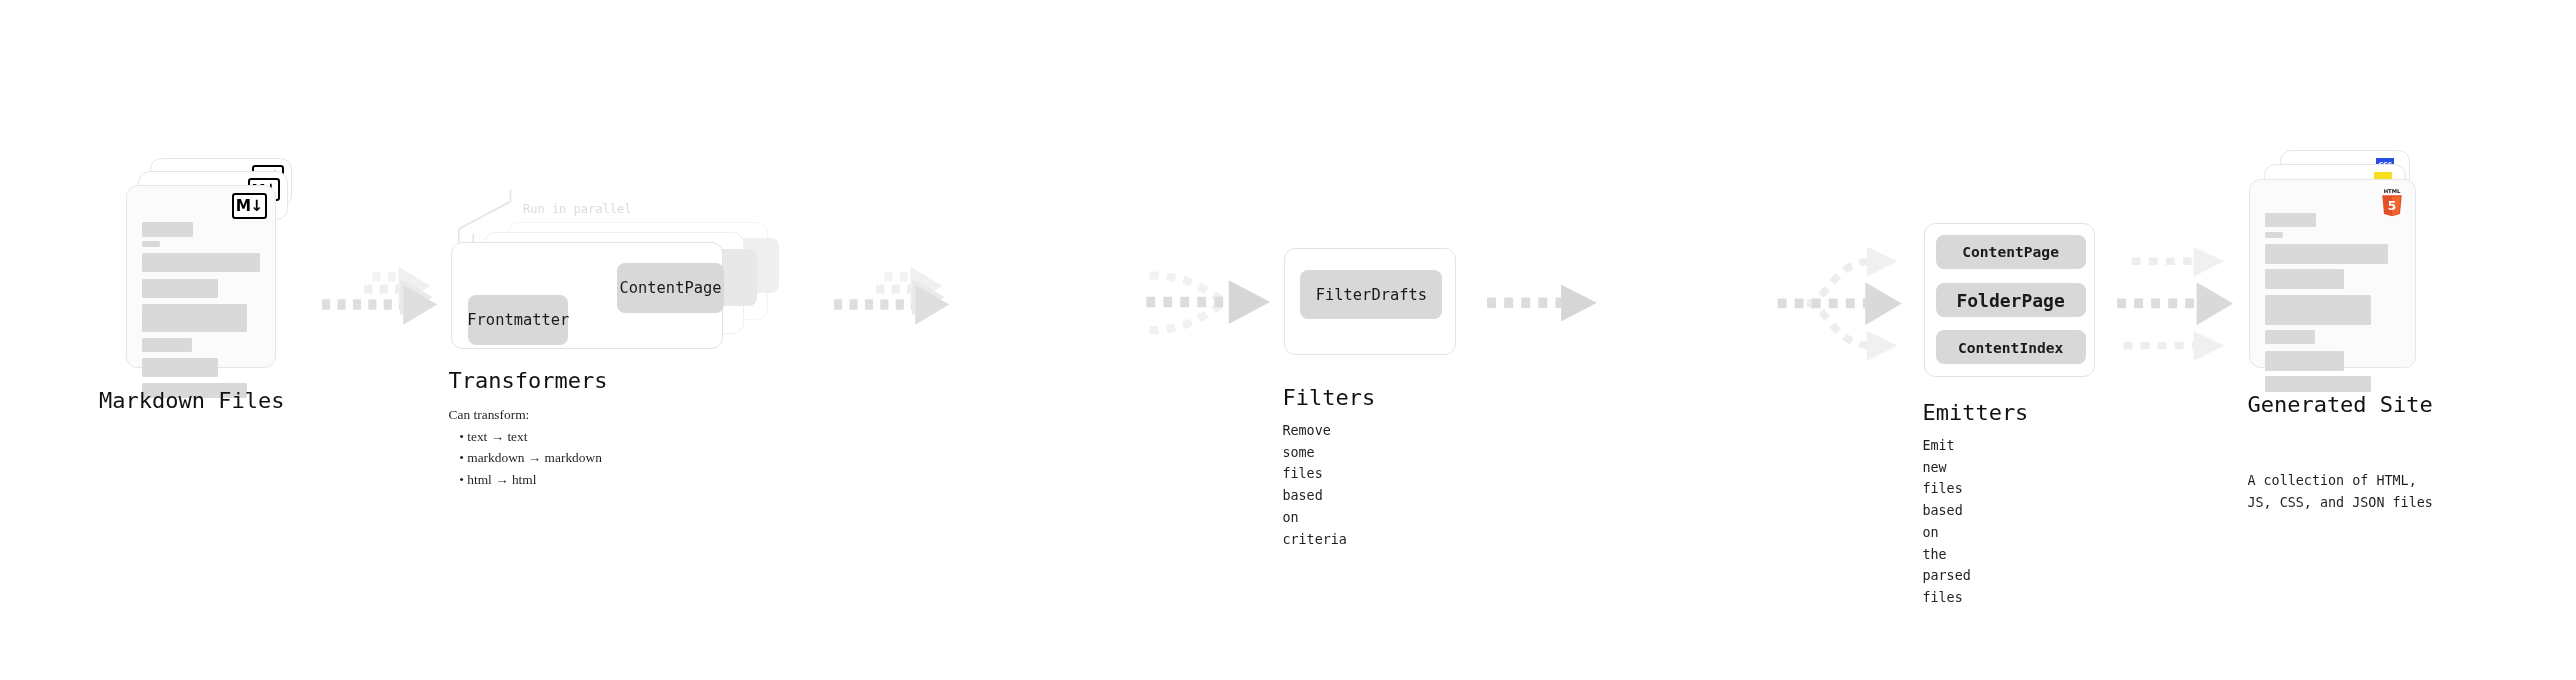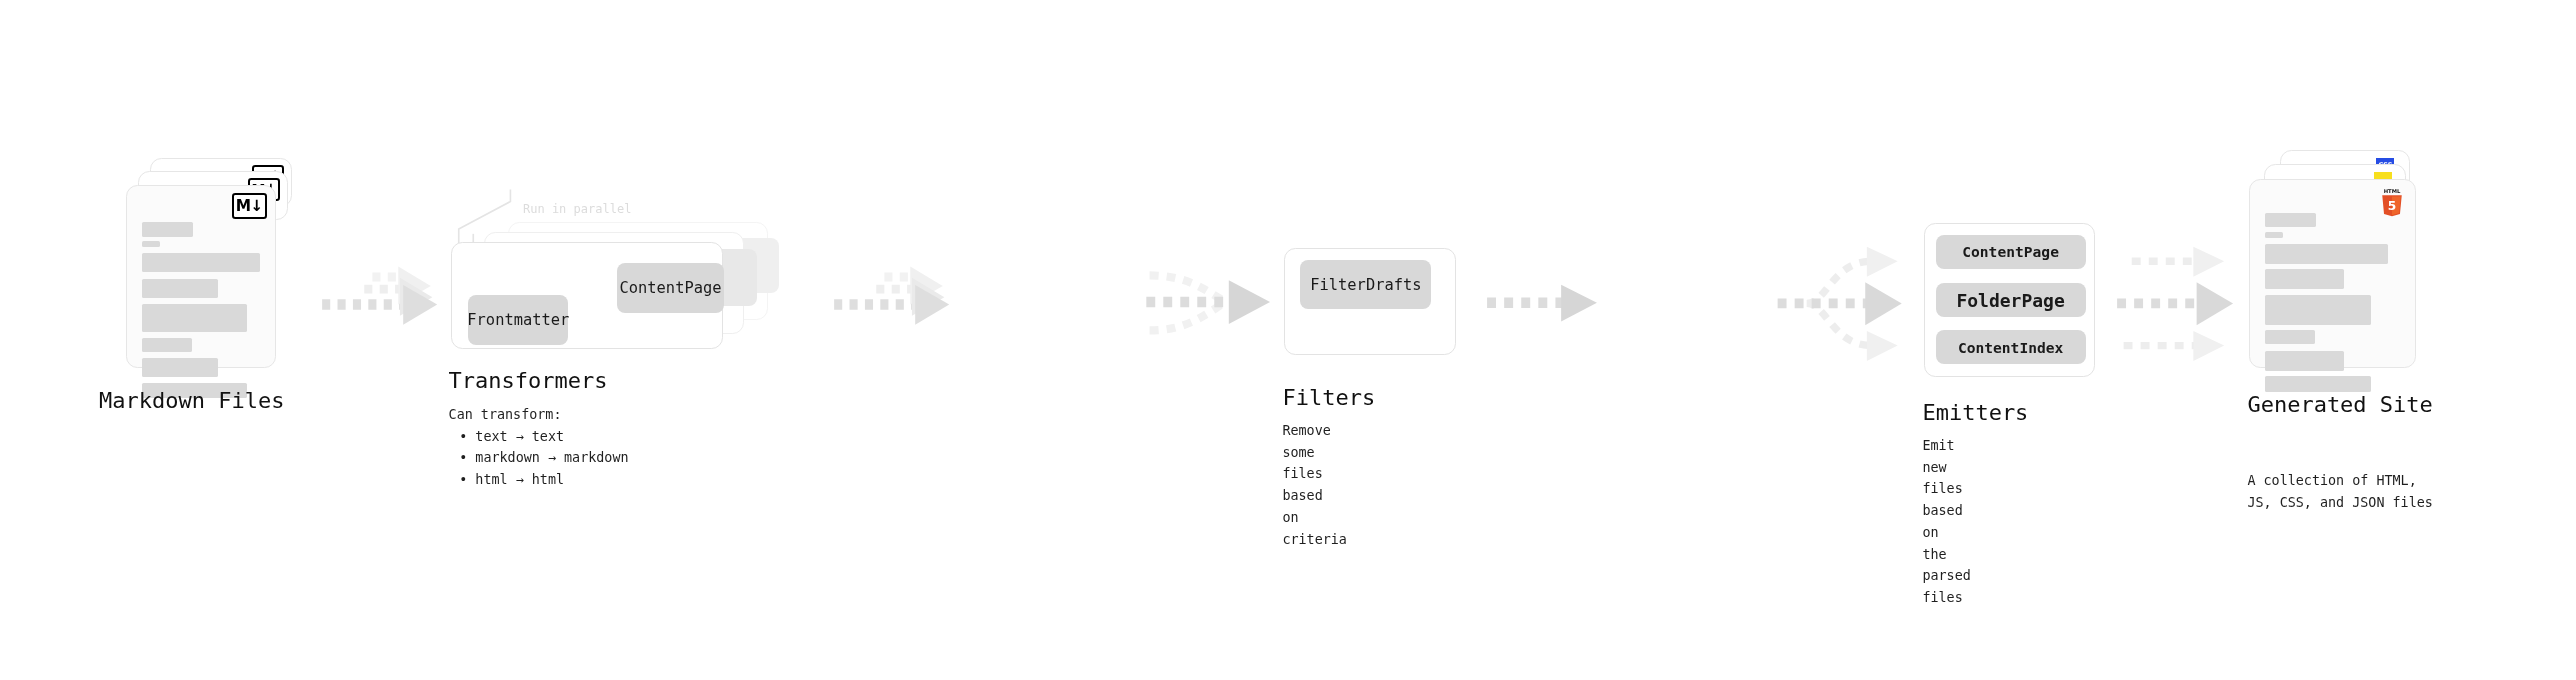--- a/index.html
+++ b/index.html
@@ -128,21 +128,21 @@
     color: #dcdcdc;
     white-space: nowrap;
   }
   .bullets {
     position: absolute;
     font-family: "DejaVu Sans Mono", "Liberation Mono", monospace;
     font-size: 13.4px;
     line-height: 1.62;
     color: #1f1f1f;
   }
-  .bullets .bl { white-space: nowrap; }
+  .bullets .bl { white-space: nowrap; font-family: Liberation Serif, serif; }
   .bullets .bl.ind { padding-left: 10.6px; }
 
   
   .arrow-wrap { position: absolute; }
   svg { display: block; overflow: visible; }
 </style>
 </head>
 <body>
 
 <div class="canvas">
@@ -254,21 +254,21 @@
         <path d="M14 24 C 60 24, 80 40, 108 57" stroke="#f1f1f1" stroke-width="10"></path>
         <path d="M14 92 C 60 92, 80 74, 108 57" stroke="#f1f1f1" stroke-width="10"></path>
         <line x1="10" y1="57" x2="118" y2="57" stroke="#dcdcdc" stroke-width="13"></line>
       </g>
       <polygon points="112,30 163,57 112,84" fill="#d6d6d6"></polygon>
     </svg>
   </div>
 
   <div class="stage" style="left:1284px; top:248px;">
     <div class="pbox front" style="left:0px; top:0px; width:172px; height:107px;">
-      <div class="pill" style="left:15.4px; top:11px; width:131px; height:49px; font-size:15.4px;">FilterDrafts</div>
+      <div class="pill" style="left:15.4px; top:21px; width:142px; height:49px; font-size:15.4px;">FilterDrafts</div>
     </div>
     <div class="title" style="left:-1.6px; top:137px;">Filters</div>
     <div class="subtitle" style="left:-1.6px; top:172px;">Remove some files based
 on criteria</div>
   </div>
 
   <div class="arrow-wrap" style="left:1483px; top:283px;">
     <svg width="118" height="41" viewBox="0 0 145 50">
       <line x1="5" y1="24" x2="100" y2="24" stroke="#dcdcdc" stroke-width="13" stroke-dasharray="11 10"></line>
       <polygon points="96,2 140,24 96,47" fill="#d6d6d6"></polygon>

